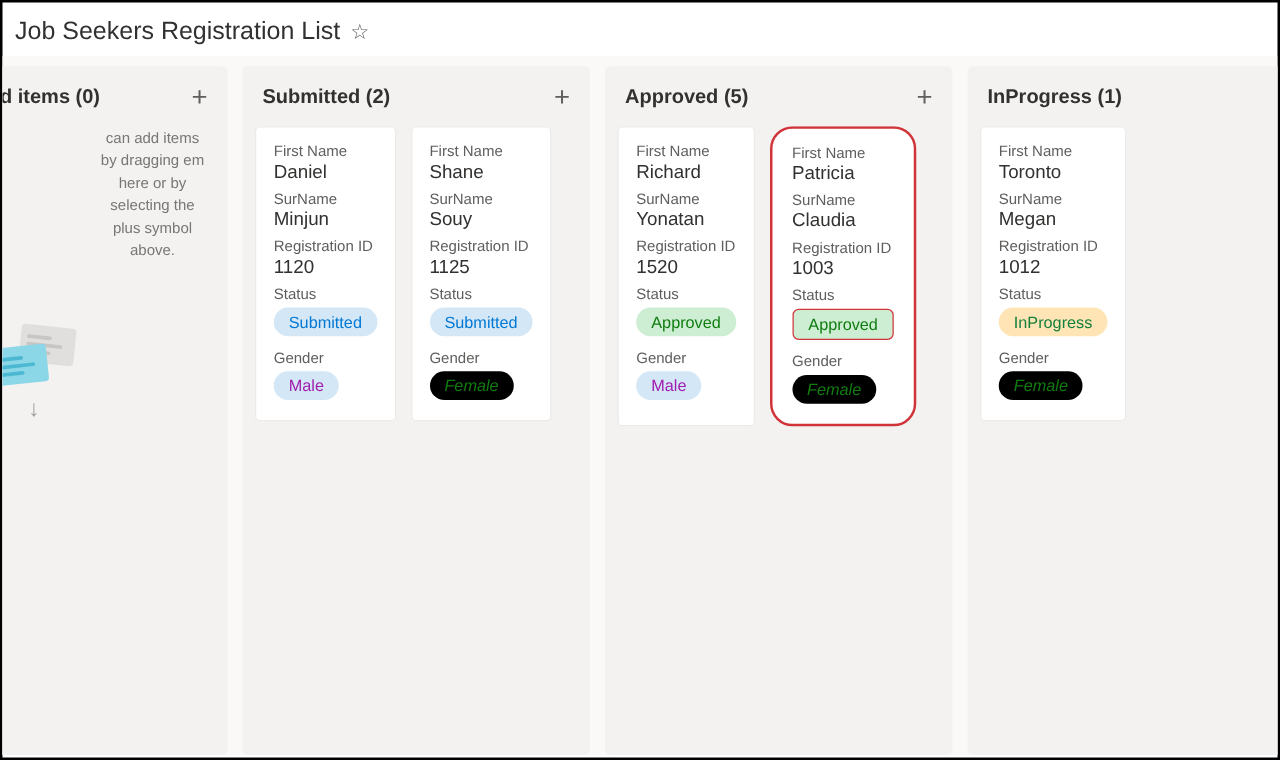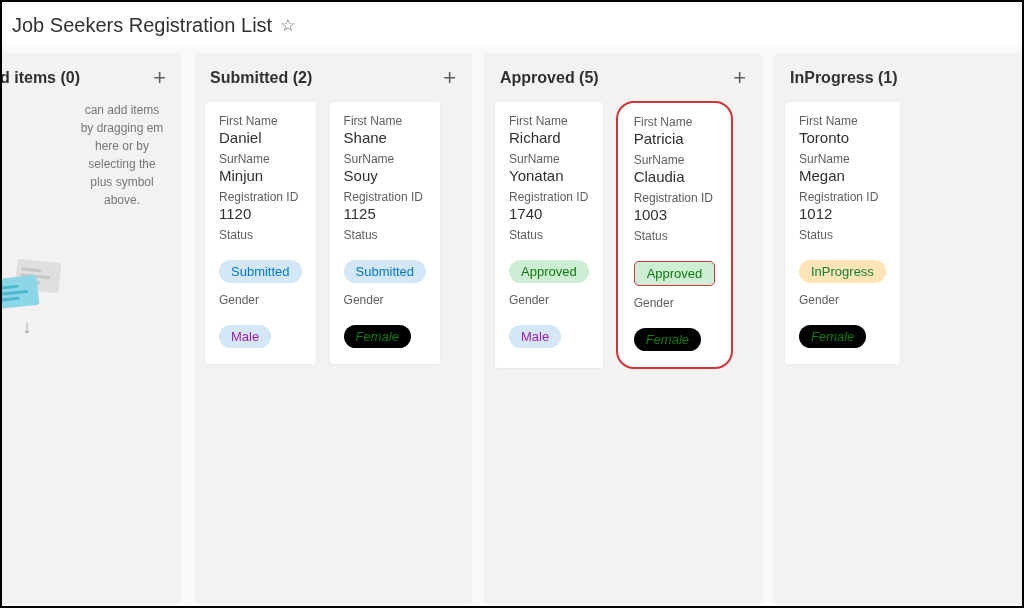--- a/index.html
+++ b/index.html
@@ -92,21 +92,21 @@
       font-size: 15px;
       color: #323130;
       margin-top: 1px;
       margin-bottom: 4px;
     }
     .pill {
       display: inline-block;
       padding: 4px 12px;
       border-radius: 12px;
       font-size: 13px;
-      margin-top: 18px;
+      margin-top: 4px;
       margin-bottom: 4px;
     }
     .pill.submitted { background: #d4e7f6; color: #0078d4; }
     .pill.approved  { background: #cdeed3; color: #107c10; }
     .pill.inprogress{ background: #ffe5b6; color: #15803d; }
     .pill.male      { background: #d4e7f6; color: #a21caf; }
     .pill.female    { background: #000000; color: #107c10; font-style: italic; }
     .pill.highlight-pill {
       border: 1.5px solid #d13438;
       border-radius: 5px;
@@ -239,21 +239,21 @@
       <div class="col-title">Approved (5)</div>
       <span class="plus-icon">+</span>
     </div>
     <div class="col-body">
       <div class="card">
         <div class="field-label">First Name</div>
         <div class="field-value">Richard</div>
         <div class="field-label">SurName</div>
         <div class="field-value">Yonatan</div>
         <div class="field-label">Registration ID</div>
-        <div class="field-value">1740</div>
+        <div class="field-value">1520</div>
         <div class="field-label">Status</div>
         <div><span class="pill approved">Approved</span></div>
         <div class="field-label">Gender</div>
         <div><span class="pill male">Male</span></div>
       </div>
       <div class="card highlight">
         <div class="field-label">First Name</div>
         <div class="field-value">Patricia</div>
         <div class="field-label">SurName</div>
         <div class="field-value">Claudia</div>

